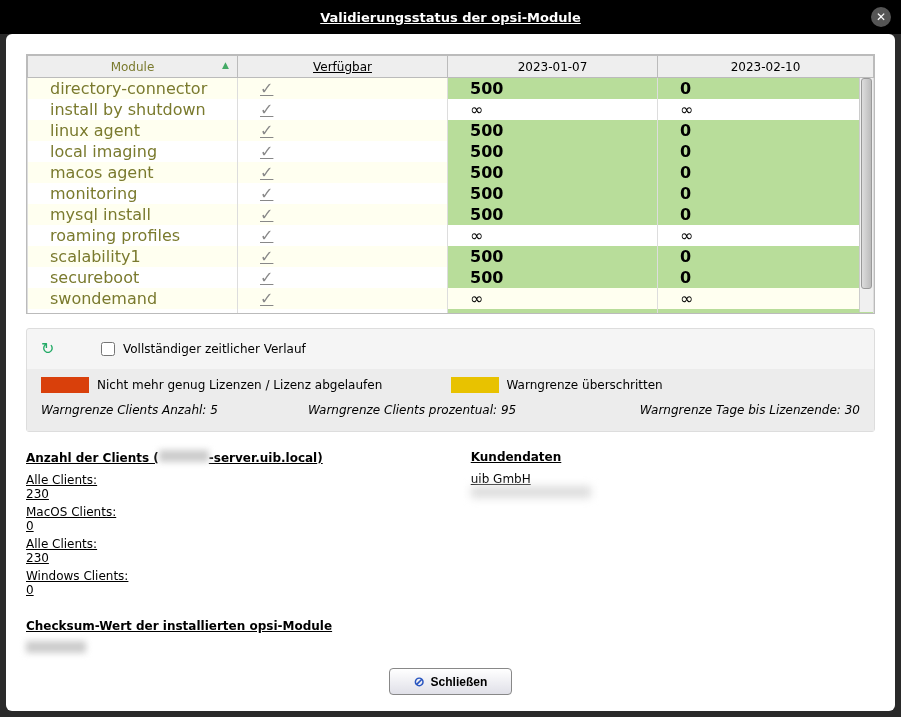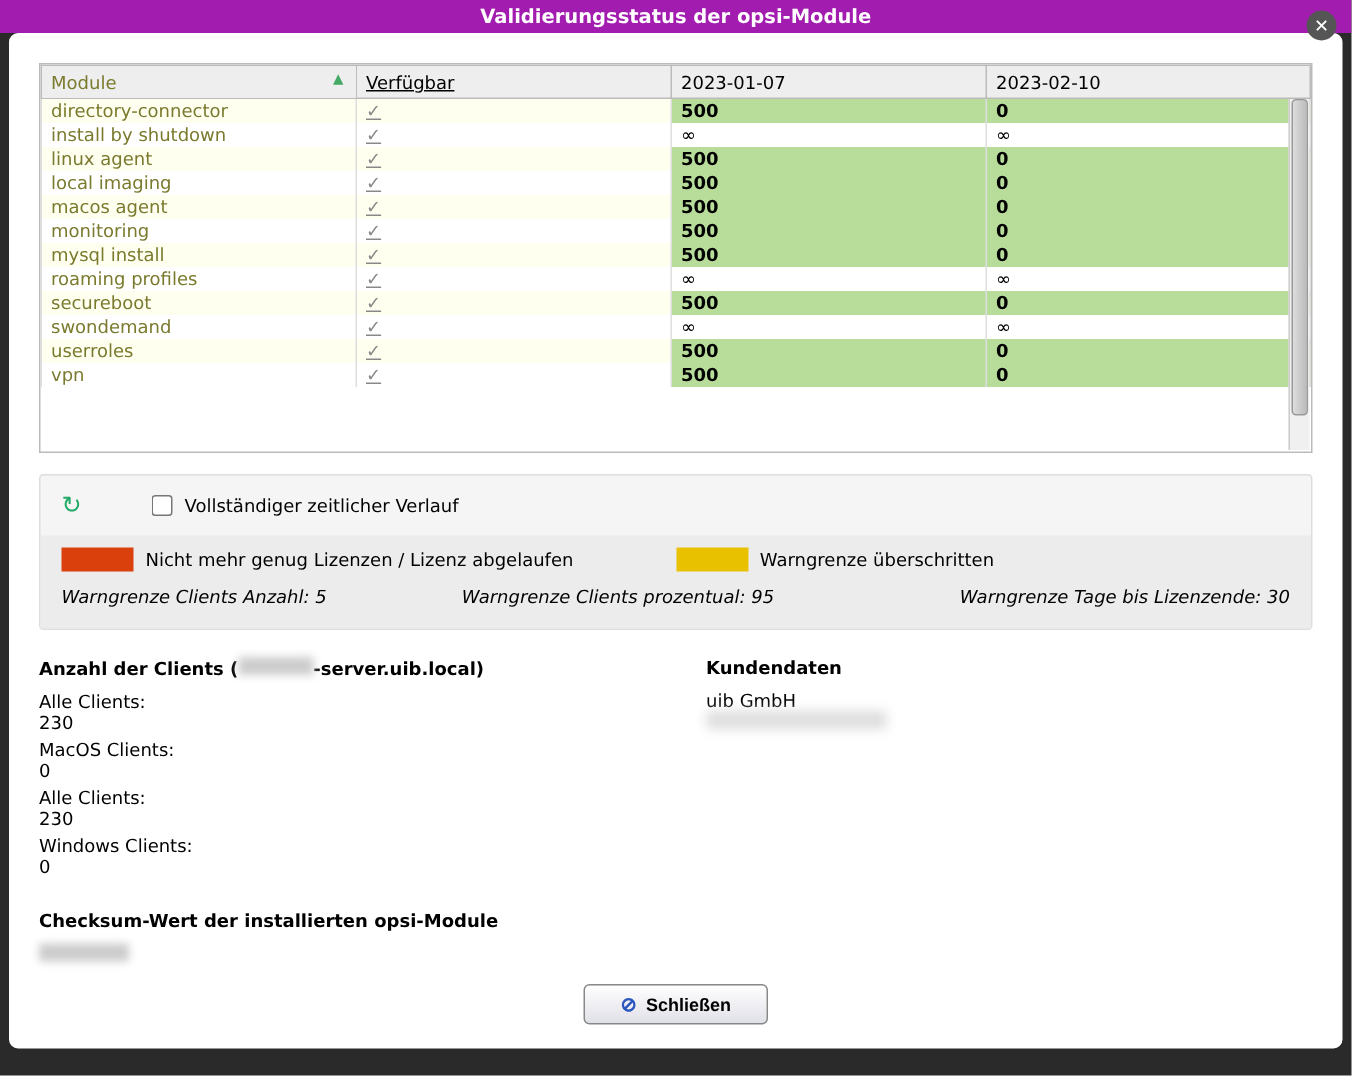--- a/index.html
+++ b/index.html
@@ -1,25 +1,25 @@
 <!DOCTYPE html>
 <html><head>
 <meta charset="utf-8">
 <style>
 * { box-sizing: border-box; margin: 0; padding: 0; }
 body { font-family: "DejaVu Sans", Arial, sans-serif; font-size: 12px; background: #2a2a2a; width: 901px; height: 717px; overflow: hidden; }
-.titlebar { background: #a21caf; color: #fff; height: 22px; display: flex; align-items: center; justify-content: center; position: relative; font-weight: bold; font-size: 13px; }
+.titlebar { background: #000000; color: #fff; height: 34px; display: flex; align-items: center; justify-content: center; position: relative; font-weight: bold; font-size: 13px; text-decoration: underline; }
 .close-btn { position: absolute; right: 10px; top: 7px; width: 20px; height: 20px; background: #555; border-radius: 50%; display: flex; align-items: center; justify-content: center; color: #fff; font-size: 12px; cursor: pointer; }
 .window-body { background: #fff; margin: 0 6px 6px 6px; height: 677px; border-radius: 6px; padding: 20px 20px 10px 20px; display: flex; flex-direction: column; }
 .table-wrap { border: 1px solid #bbb; height: 260px; overflow: hidden; position: relative; }
 .tbl { width: 100%; border-collapse: collapse; table-layout: fixed; }
-.tbl th { background: #eee; border: 1px solid #bbb; text-align: left; padding: 3px 6px; font-weight: normal; font-size: 12px; height: 22px; }
+.tbl th { background: #eee; border: 1px solid #bbb; text-align: center; padding: 3px 6px; font-weight: normal; font-size: 12px; height: 22px; }
 .tbl th.sorted { position: relative; }
 .tbl th.sorted::after { content: "▲"; position: absolute; right: 8px; font-size: 9px; color: #4a6; }
-.tbl td { border-left: 1px solid #ddd; border-right: 1px solid #ddd; padding: 1px 6px; height: 16px; font-size: 12px; }
+.tbl td { border-left: 1px solid #ddd; border-right: 1px solid #ddd; padding: 1px 22px; height: 16px; font-size: 16px; }
 .tbl tbody tr:nth-child(odd) { background: #fffff0; }
 .tbl tbody tr:nth-child(even) { background: #fff; }
 .col-module { color: #7a7a2e; width: 210px; }
 .col-avail { width: 210px; text-decoration: underline; }
 .col-d1 { width: 210px; }
 .col-d2 { }
 .green { background: #b8dd9a !important; font-weight: bold; }
 .check { color: #888; font-style: italic; }
 .scrollbar { position: absolute; right: 1px; top: 23px; width: 14px; bottom: 1px; background: #f0f0f0; border-left: 1px solid #ccc; }
 .scrollthumb { position: absolute; left: 1px; right: 1px; top: 0; height: 90%; background: linear-gradient(to right, #ddd, #bbb); border: 1px solid #999; border-radius: 3px; }
@@ -28,21 +28,21 @@
 .reload-icon { width: 20px; height: 20px; color: #2a6; font-size: 16px; cursor: pointer; }
 .chk { display: flex; align-items: center; gap: 8px; }
 .chk input { width: 14px; height: 14px; }
 .legend { background: #ececec; padding: 8px 14px 14px 14px; }
 .legend-row { display: flex; align-items: center; margin-bottom: 10px; }
 .swatch { width: 48px; height: 16px; margin-right: 8px; }
 .swatch.red { background: #d9400b; }
 .swatch.yellow { background: #e8c200; }
 .legend-row .col { flex: 1; display: flex; align-items: center; }
 .thresholds { display: flex; gap: 90px; font-style: italic; }
-.section { margin-top: 18px; }
+.section { margin-top: 18px; text-decoration: underline; }
 .section h3 { font-size: 12px; font-weight: bold; margin-bottom: 8px; }
 .two-col { display: flex; }
 .two-col .left { flex: 1.1; }
 .two-col .right { flex: 1; }
 .kv { display: flex; margin: 4px 0; flex-direction: column; }
 .kv .k { width: 120px; }
 .blur { filter: blur(4px); background: #ddd; display: inline-block; width: 120px; height: 12px; }
 .blur2 { filter: blur(3px); background: #ccc; display: inline-block; width: 50px; height: 12px; }
 .footer { text-align: center; margin-top: 12px; }
 .btn { display: inline-flex; align-items: center; gap: 6px; padding: 5px 24px; background: linear-gradient(#fff, #e0e0e8); border: 1px solid #888; border-radius: 4px; font-weight: bold; font-size: 12px; cursor: pointer; }
@@ -111,20 +111,26 @@
             <td class="col-d1 green">500</td>
             <td class="col-d2 green">0</td>
           </tr>
           <tr>
             <td class="col-module">roaming profiles</td>
             <td class="col-avail check">✓</td>
             <td class="col-d1 ">∞</td>
             <td class="col-d2 ">∞</td>
           </tr>
           <tr>
+            <td class="col-module">scalability1</td>
+            <td class="col-avail check">✓</td>
+            <td class="col-d1 green">500</td>
+            <td class="col-d2 green">0</td>
+          </tr>
+          <tr>
             <td class="col-module">secureboot</td>
             <td class="col-avail check">✓</td>
             <td class="col-d1 green">500</td>
             <td class="col-d2 green">0</td>
           </tr>
           <tr>
             <td class="col-module">swondemand</td>
             <td class="col-avail check">✓</td>
             <td class="col-d1 ">∞</td>
             <td class="col-d2 ">∞</td>

